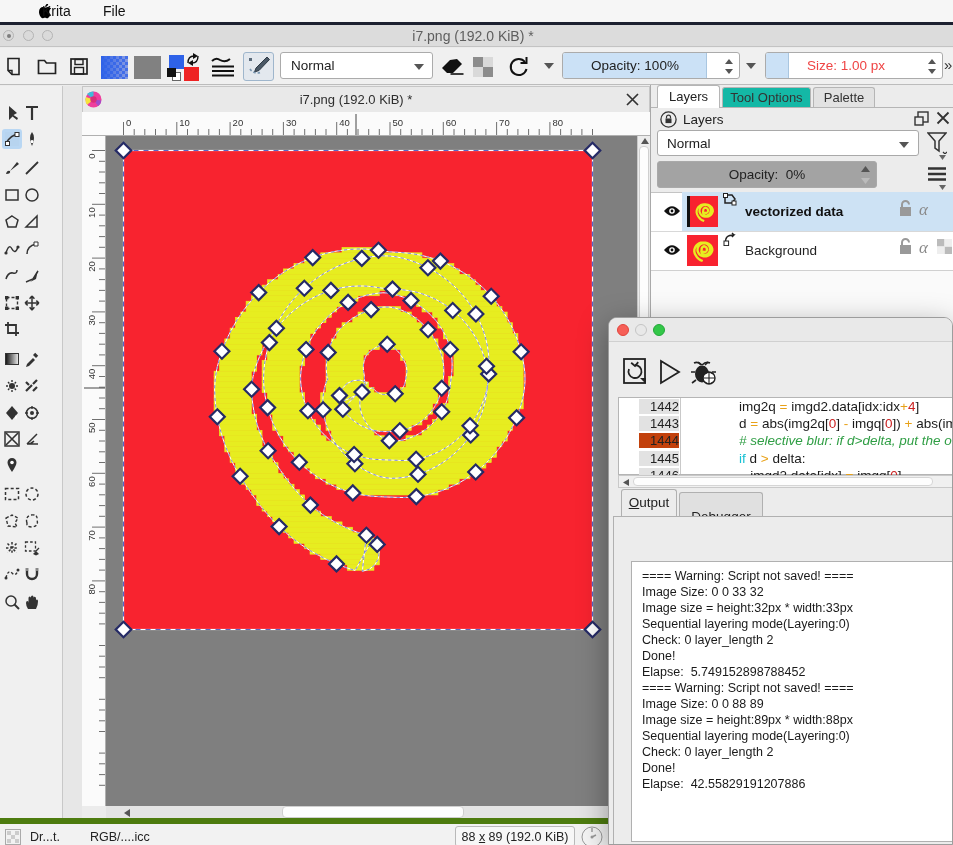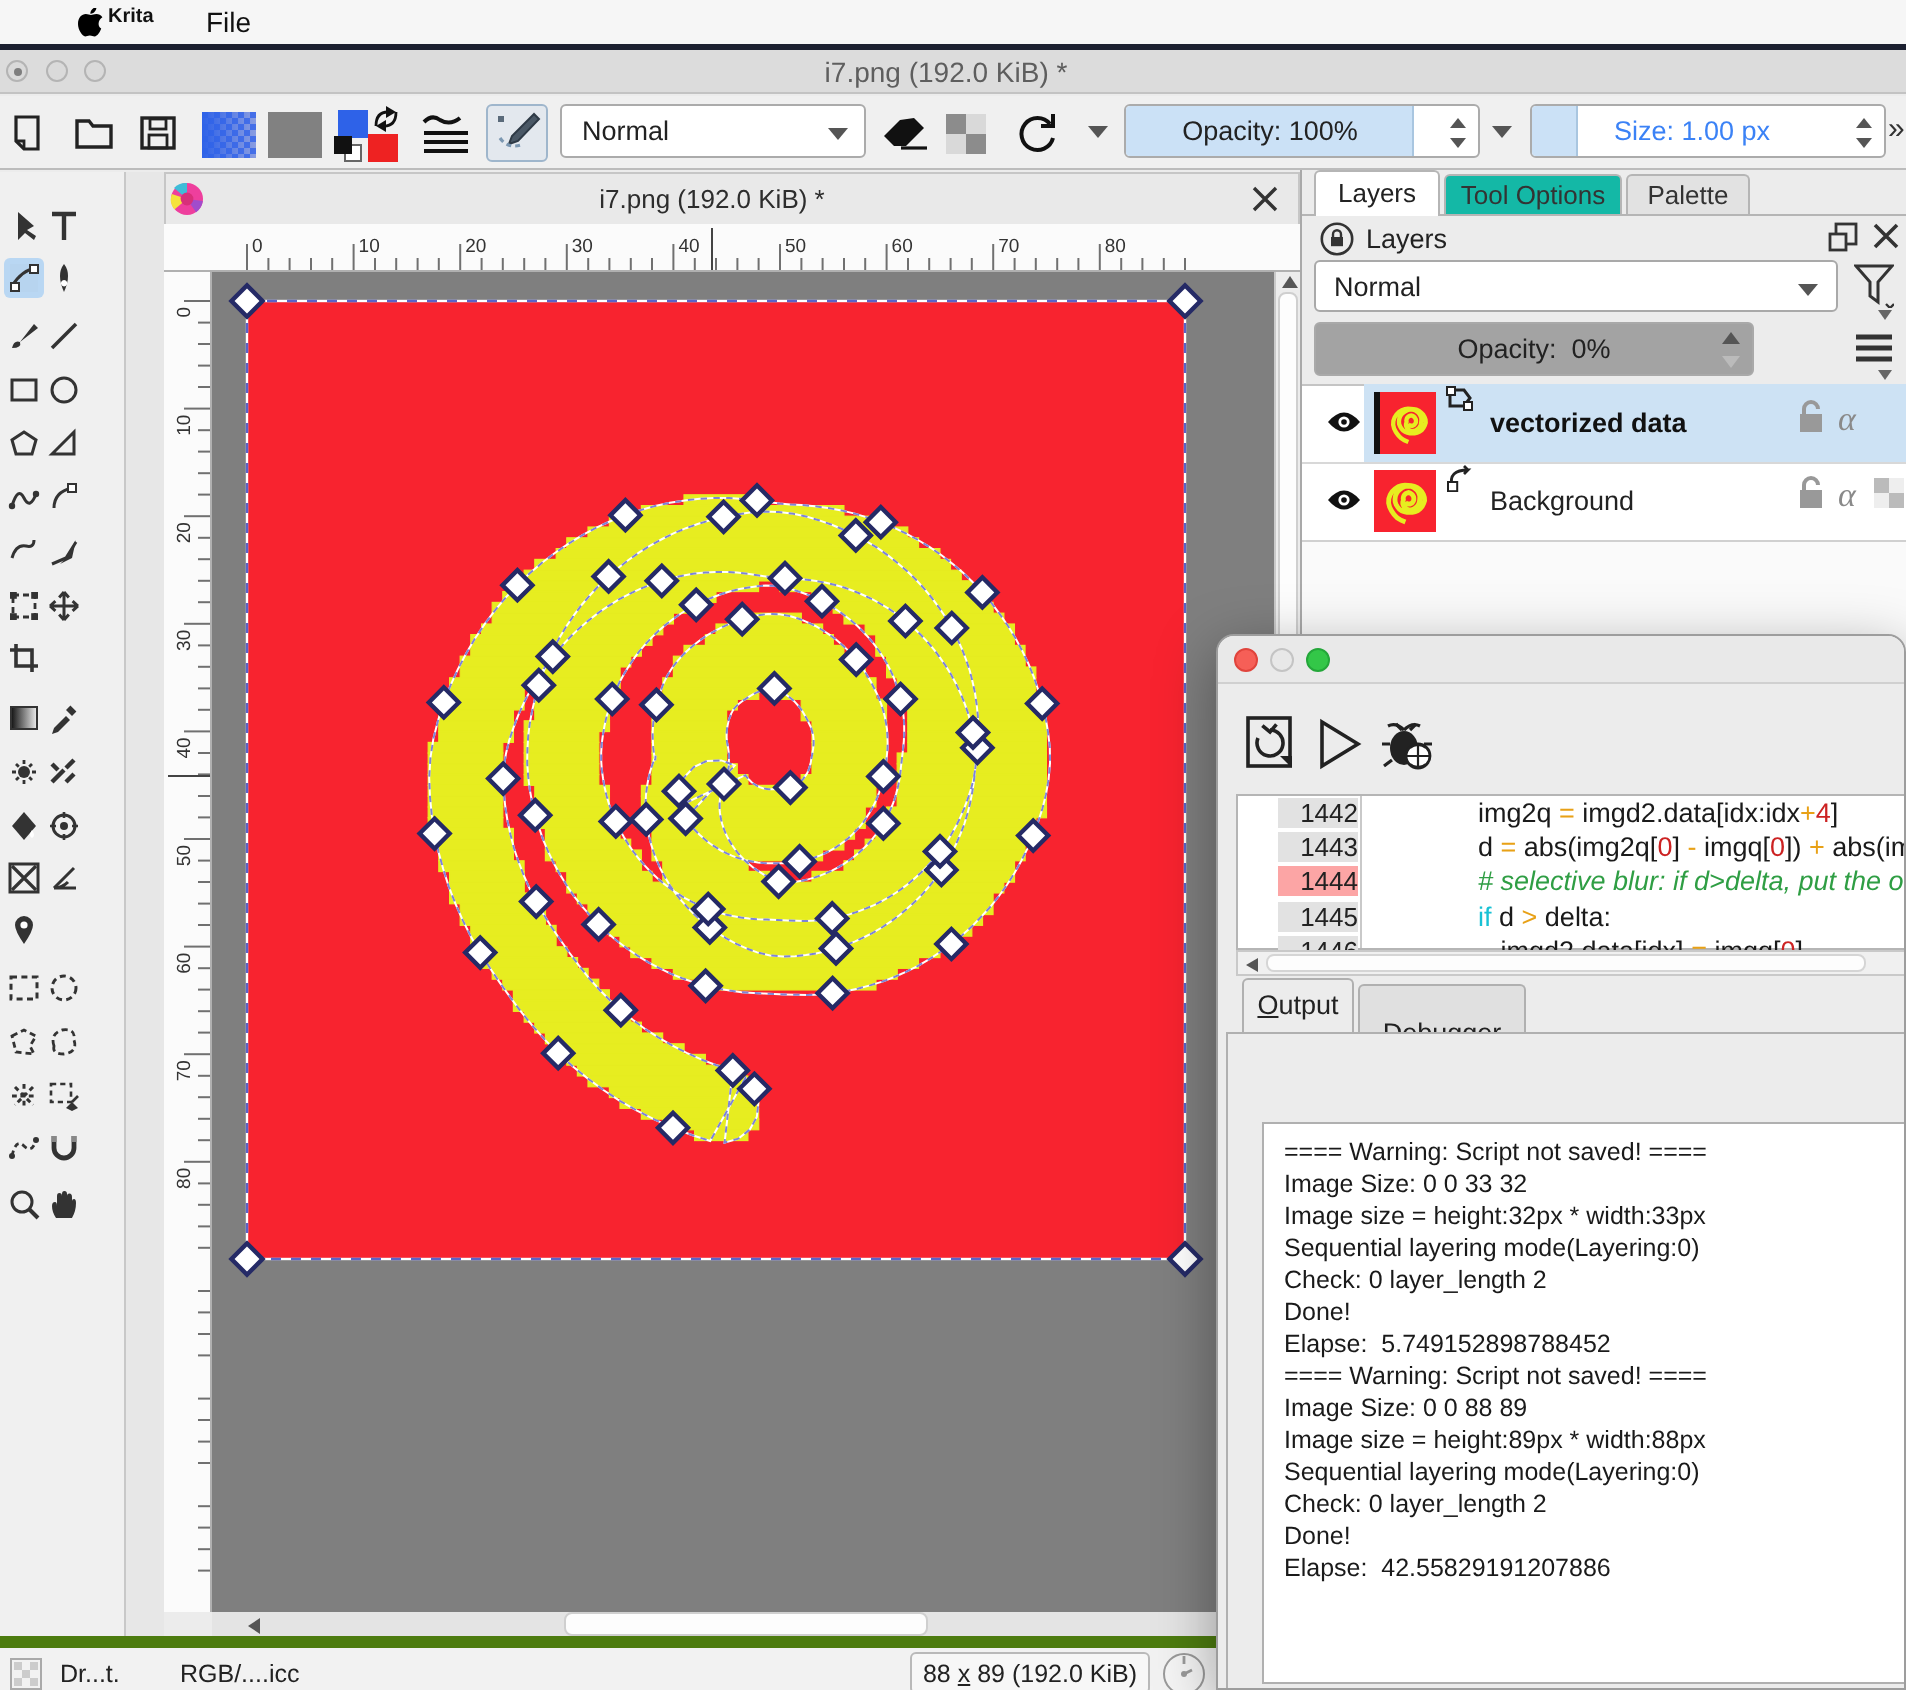--- a/index.html
+++ b/index.html
@@ -4,21 +4,21 @@
 html,body { width:953px; height:845px; overflow:hidden; }
 body { font-family:"Liberation Sans", sans-serif; background:#ececec; position:relative; }
 .abs { position:absolute; }
 svg { display:block; }
 </style></head><body>
 
 <div class="abs" style="left:0;top:0;width:953px;height:22px;background:#f6f6f6;">
   <svg class="abs" style="left:38px;top:4px" width="14" height="15" viewBox="0 0 14 15">
     <path fill="#000" d="M11.3 7.9c0-1.5.8-2.6 1.9-3.3-.7-1-1.9-1.6-3-1.6-1.2 0-2 .5-2.7.5-.7 0-1.5-.5-2.6-.5C2.9 3 1 4.8 1 8c0 2.9 2.2 6.2 3.6 6.2.7 0 1.2-.5 2.3-.5 1.1 0 1.5.5 2.4.5 1.3 0 3-2.7 3.3-4-1.1-.5-1.3-1.6-1.3-2.3zM9.4 1.8c.5-.6.9-1.4.8-2.3-.8.1-1.7.6-2.2 1.2-.5.5-.9 1.4-.8 2.2.9.1 1.7-.4 2.2-1.1z"></path>
   </svg>
-  <span class="abs" style="left:54px;top:3px;font-size:10px;font-weight:bold;color:#111;">Krita</span>
+  <span class="abs" style="left:42px;top:3px;font-size:14px;font-weight:normal;color:#111;">Krita</span>
   <span class="abs" style="left:103px;top:3px;font-size:14px;color:#111;">File</span>
 </div>
 <div class="abs" style="left:0;top:22px;width:953px;height:3px;background:#1c2030;"></div>
 
 <div class="abs" style="left:0;top:25px;width:953px;height:22px;background:#dcdcdc;border-bottom:1px solid #c3c3c3;">
   <div class="abs" style="left:3px;top:5px;width:11px;height:11px;border-radius:50%;border:1px solid #b4b4b4;background:#dadada;"></div>
   <div class="abs" style="left:7px;top:9px;width:4px;height:4px;border-radius:50%;background:#7e7e7e;"></div>
   <div class="abs" style="left:23px;top:5px;width:11px;height:11px;border-radius:50%;border:1px solid #b4b4b4;background:#dadada;"></div>
   <div class="abs" style="left:42px;top:5px;width:11px;height:11px;border-radius:50%;border:1px solid #b4b4b4;background:#dadada;"></div>
   <div class="abs" style="left:0;top:3px;width:946px;text-align:center;font-size:14px;color:#5e5e5e;">i7.png (192.0 KiB) *</div>
@@ -117,21 +117,21 @@
       <path d="M4 0 L8 5 H0 Z" fill="#555"></path>
         <path d="M4 15 L0 10 H8 Z" fill="#555"></path>
     </svg>
   </div>
   <svg class="abs" style="left:746px;top:15px" width="10" height="6" viewBox="0 0 10 6">
       <path d="M0 0 h10 l-5 6 z" fill="#555"></path>
     </svg>
 
   <div class="abs" style="left:765px;top:4px;width:178px;height:27px;background:#fff;border:1px solid #ababab;border-radius:3px;overflow:hidden;">
     <div class="abs" style="left:0;top:0;width:23px;height:27px;background:#cbe1f6;border-right:1px solid #a9c6e0;"></div>
-    <span class="abs" style="left:0;top:5px;width:160px;text-align:center;font-size:13.5px;color:#3b82f6;">Size: 1.00 px</span>
+    <span class="abs" style="left:0;top:5px;width:160px;text-align:center;font-size:13.5px;color:#ef4444;">Size: 1.00 px</span>
     <svg class="abs" style="right:6px;top:6px" width="8" height="15" viewBox="0 0 8 15">
       <path d="M4 0 L8 5 H0 Z" fill="#555"></path>
         <path d="M4 15 L0 10 H8 Z" fill="#555"></path>
     </svg>
   </div>
   <span class="abs" style="left:944px;top:8px;font-size:15px;color:#333;">»</span>
 </div>
 <div class="abs" style="left:0;top:86px;width:63px;height:732px;background:#f0f0f0;border-right:1px solid #c8c8c8;"></div>
 <div class="abs" style="left:63px;top:86px;width:19px;height:732px;background:#e7e7e7;"></div>
 
@@ -818,21 +818,21 @@
     <path d="M19 13 v12 M13 19 h12 M15 15 a6 6 0 0 1 8 0 M15 23 a6 6 0 0 0 8 0" stroke="#222" stroke-width="1.1" fill="none"></path>
   </svg>
 
   <div class="abs" style="left:9px;top:79px;width:336px;height:78px;background:#fff;border:1px solid #b5b5b5;border-right:none;overflow:hidden;font-size:13.5px;">
     <div class="abs" style="left:0;top:0;width:62px;height:78px;background:#fff;border-right:1px solid #c9c9c9;"></div>
   </div>
 <div class="abs" style="left:30px;top:81px;width:40px;height:15px;background:#e2e2e2;font-size:13px;color:#222;text-align:right;">1442</div>
 <div class="abs" style="left:130px;top:81px;height:15px;font-size:13.5px;white-space:pre;"><span style="color:#1a1a1a">img2q </span><span style="color:#e8a117">= </span><span style="color:#1a1a1a">imgd2.data[idx:idx</span><span style="color:#e8a117">+</span><span style="color:#cc2222">4</span><span style="color:#1a1a1a">]</span></div>
 <div class="abs" style="left:30px;top:98.2px;width:40px;height:15px;background:#e2e2e2;font-size:13px;color:#222;text-align:right;">1443</div>
 <div class="abs" style="left:130px;top:98.2px;height:15px;font-size:13.5px;white-space:pre;"><span style="color:#1a1a1a">d </span><span style="color:#e8a117">= </span><span style="color:#1a1a1a">abs(img2q[</span><span style="color:#cc2222">0</span><span style="color:#1a1a1a">] </span><span style="color:#e8a117">- </span><span style="color:#1a1a1a">imgq[</span><span style="color:#cc2222">0</span><span style="color:#1a1a1a">]) </span><span style="color:#e8a117">+ </span><span style="color:#1a1a1a">abs(im</span></div>
-<div class="abs" style="left:30px;top:115.4px;width:40px;height:15px;background:#fca5a5;font-size:13px;color:#222;text-align:right;">1444</div>
+<div class="abs" style="left:30px;top:115.4px;width:40px;height:15px;background:#c2410c;font-size:13px;color:#222;text-align:right;">1444</div>
 <div class="abs" style="left:130px;top:115.4px;height:15px;font-size:13.5px;white-space:pre;font-style:italic;"><span style="color:#2f9e44"># selective blur: if d&gt;delta, put the o</span></div>
 <div class="abs" style="left:30px;top:132.6px;width:40px;height:15px;background:#e2e2e2;font-size:13px;color:#222;text-align:right;">1445</div>
 <div class="abs" style="left:130px;top:132.6px;height:15px;font-size:13.5px;white-space:pre;"><span style="color:#18c1d4">if </span><span style="color:#1a1a1a">d </span><span style="color:#e8a117">&gt; </span><span style="color:#1a1a1a">delta:</span></div>
 <div class="abs" style="left:30px;top:149.79999999999998px;width:40px;height:15px;background:#e2e2e2;font-size:13px;color:#222;text-align:right;">1446</div>
 <div class="abs" style="left:130px;top:149.79999999999998px;height:15px;font-size:13.5px;white-space:pre;"><span style="color:#1a1a1a">&nbsp;&nbsp;&nbsp;imgd2.data[idx] </span><span style="color:#e8a117">= </span><span style="color:#1a1a1a">imgq[</span><span style="color:#cc2222">0</span><span style="color:#1a1a1a">]</span></div>
 
   <div class="abs" style="left:9px;top:157px;width:336px;height:13px;background:#f0f0f0;border:1px solid #c9c9c9;border-right:none;">
     <svg class="abs" style="left:4px;top:3px" width="6" height="7" viewBox="0 0 6 7">
         <path d="M0 3.5 L6 0 V7 Z" fill="#555"></path>
       </svg>

